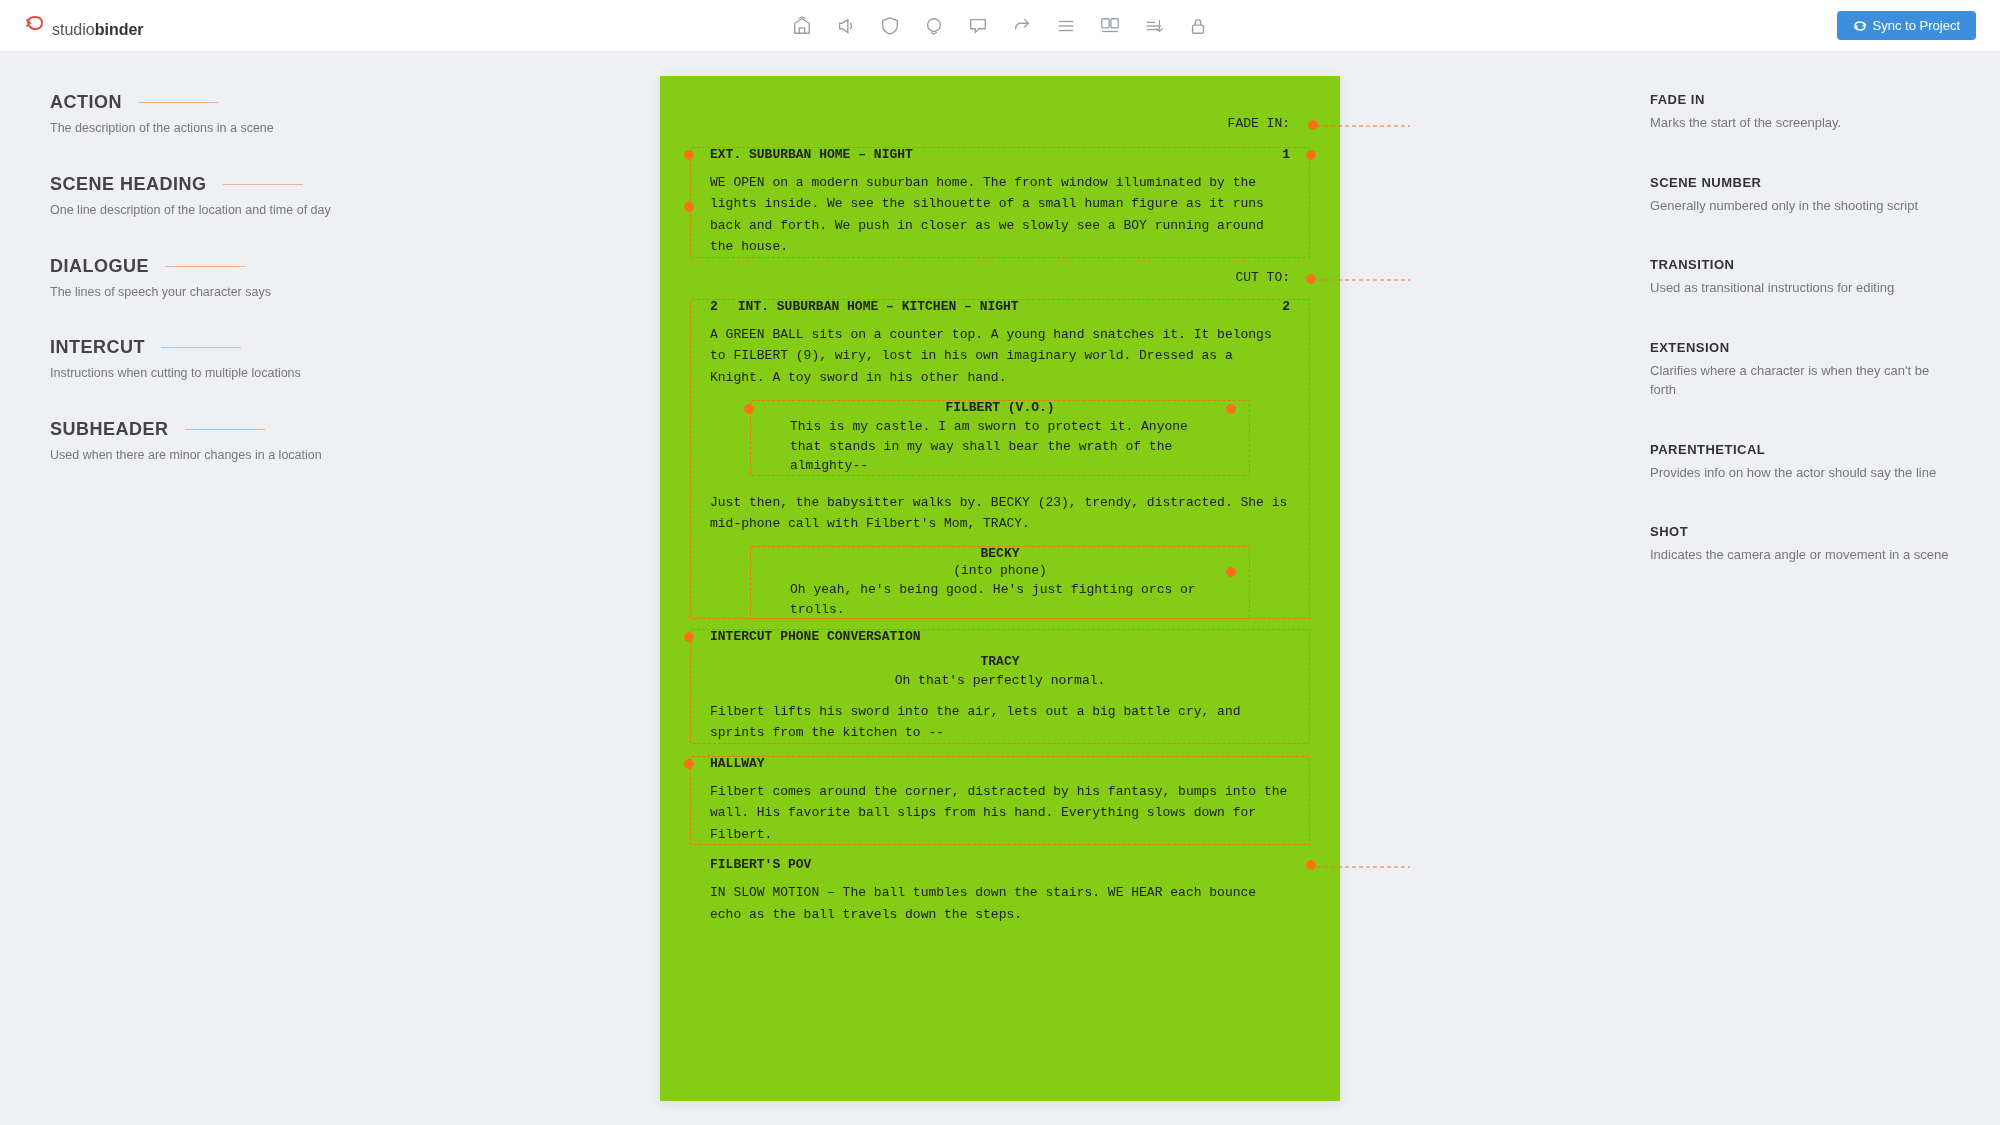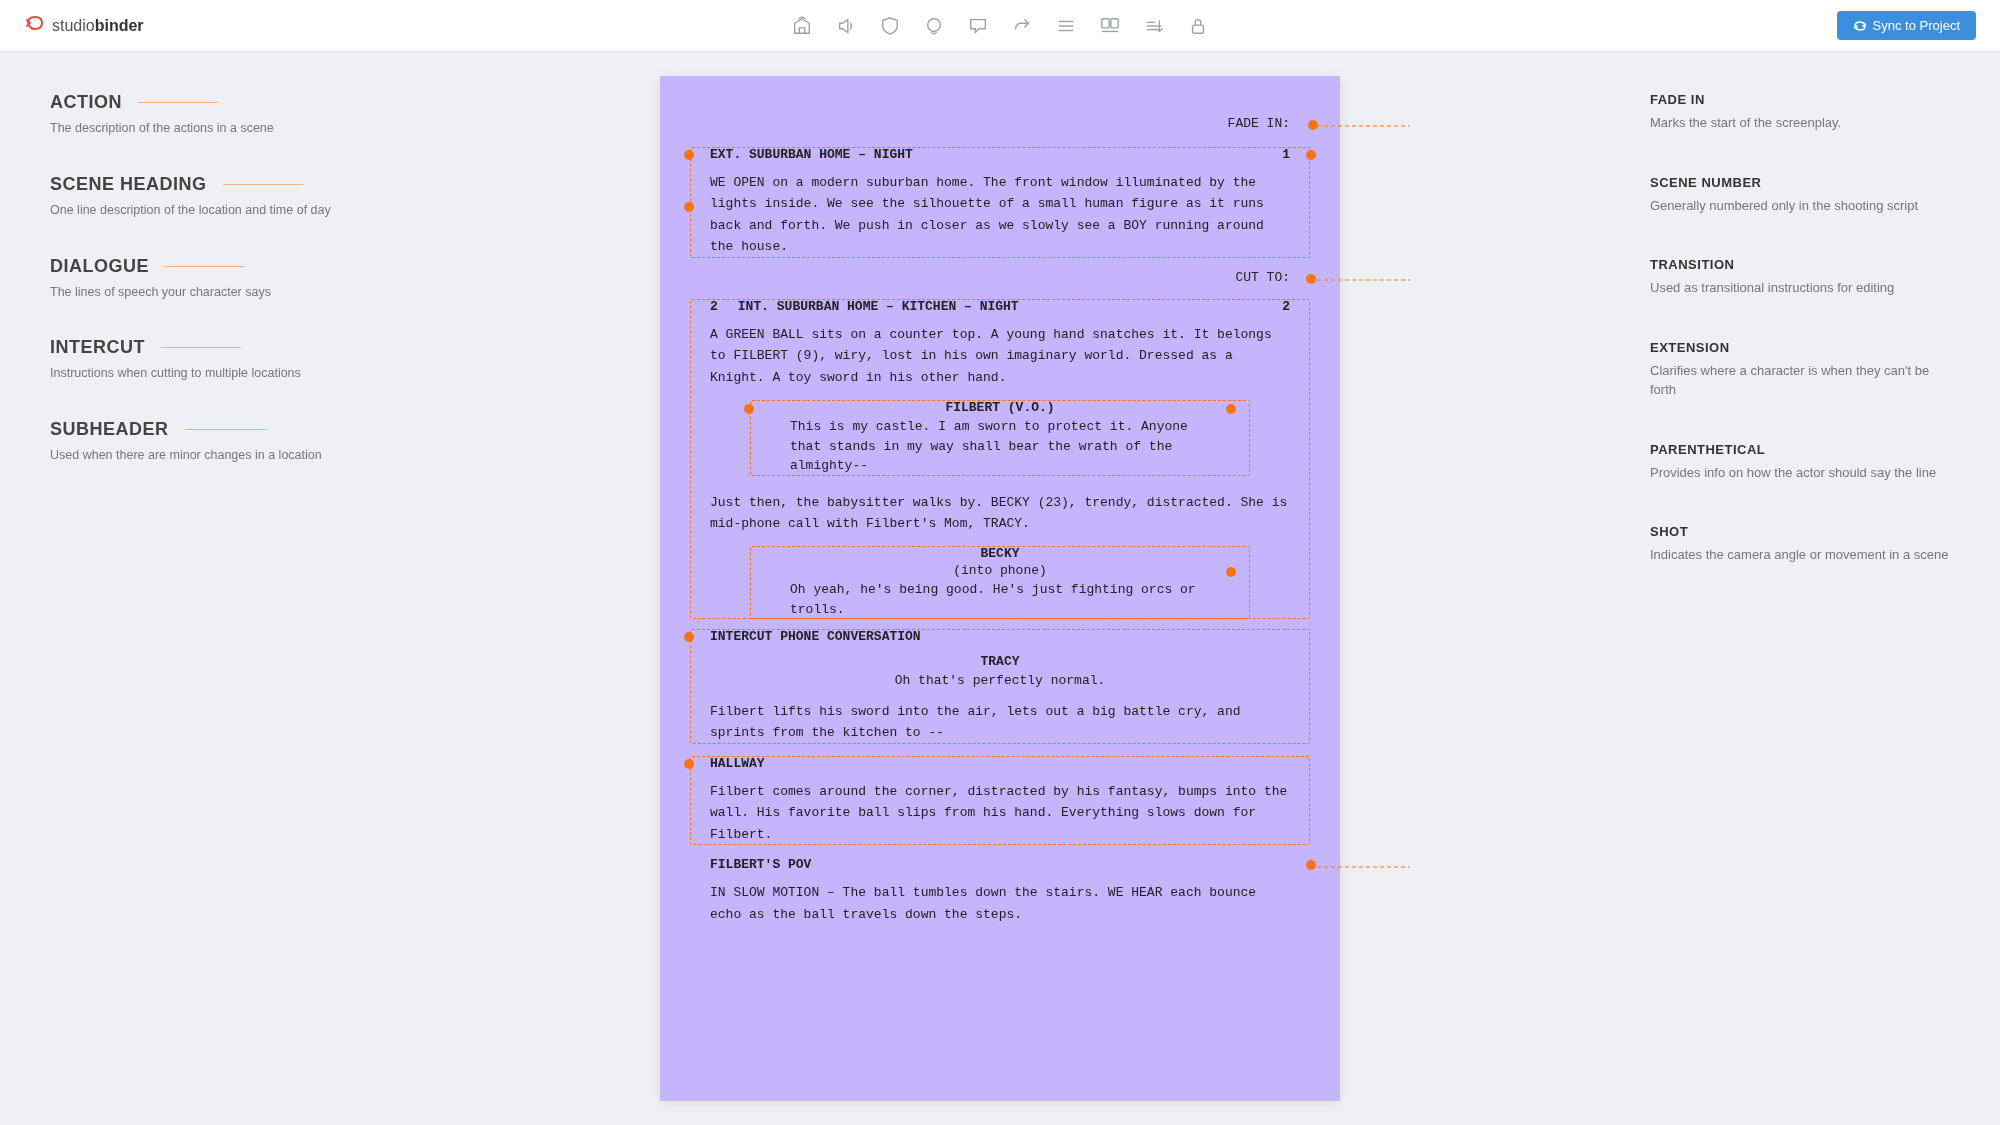--- a/index.html
+++ b/index.html
@@ -19,21 +19,21 @@
       display: flex;
       align-items: center;
       justify-content: space-between;
       padding: 0 24px;
       border-bottom: 1px solid #e5e7eb;
       position: relative;
       z-index: 10;
     }
     .topnav-logo {
       display: flex;
-      align-items: center;
+      align-items: flex-end;
       gap: 6px;
     }
     .logo-icon {
       color: #e84c3d;
       font-size: 20px;
     }
     .logo-text {
       font-size: 16px;
       font-weight: 400;
       color: #555;
@@ -116,21 +116,21 @@
     }
 
     
     .center-area {
       flex: 1;
       display: flex;
       justify-content: center;
       padding: 24px 0;
     }
     .script-paper {
-      background: #c4b5fd;
+      background: #84cc16;
       width: 680px;
       min-height: 960px;
       padding: 40px 50px;
       position: relative;
       box-shadow: 0 2px 12px rgba(0,0,0,0.08);
     }
     .action-line {
       font-family: 'Courier New', Courier, monospace;
       font-size: 13px;
       color: #222;

